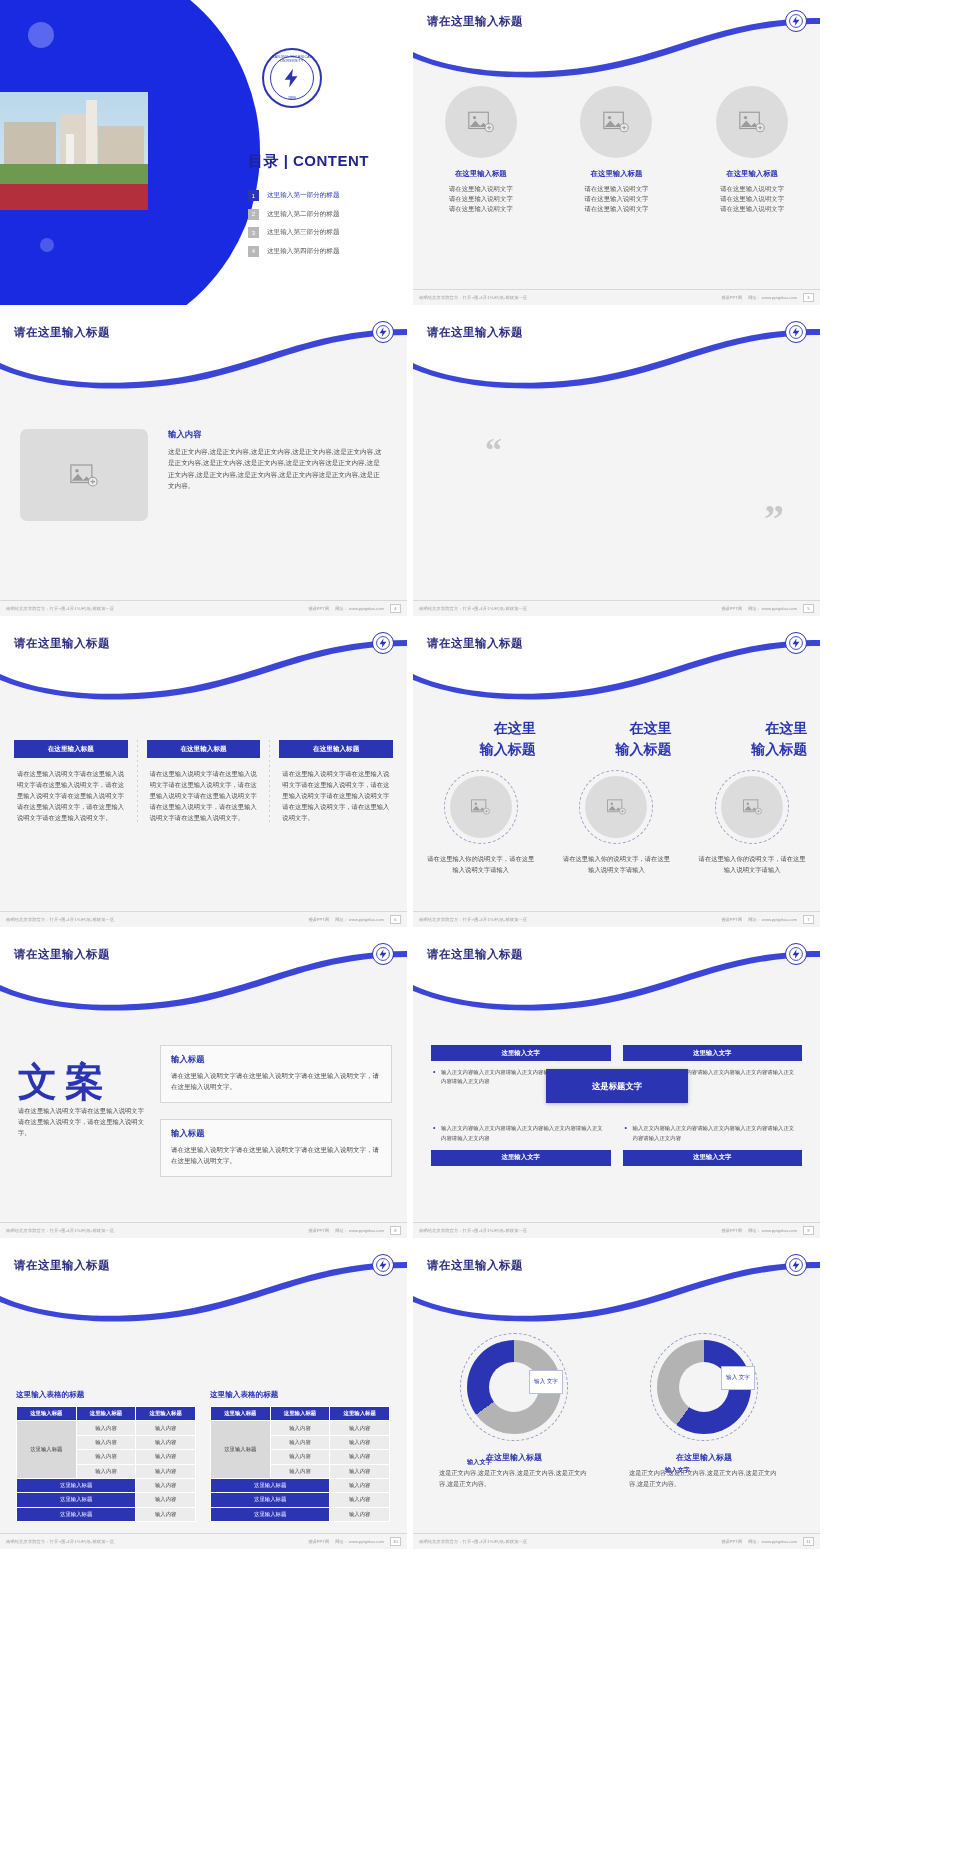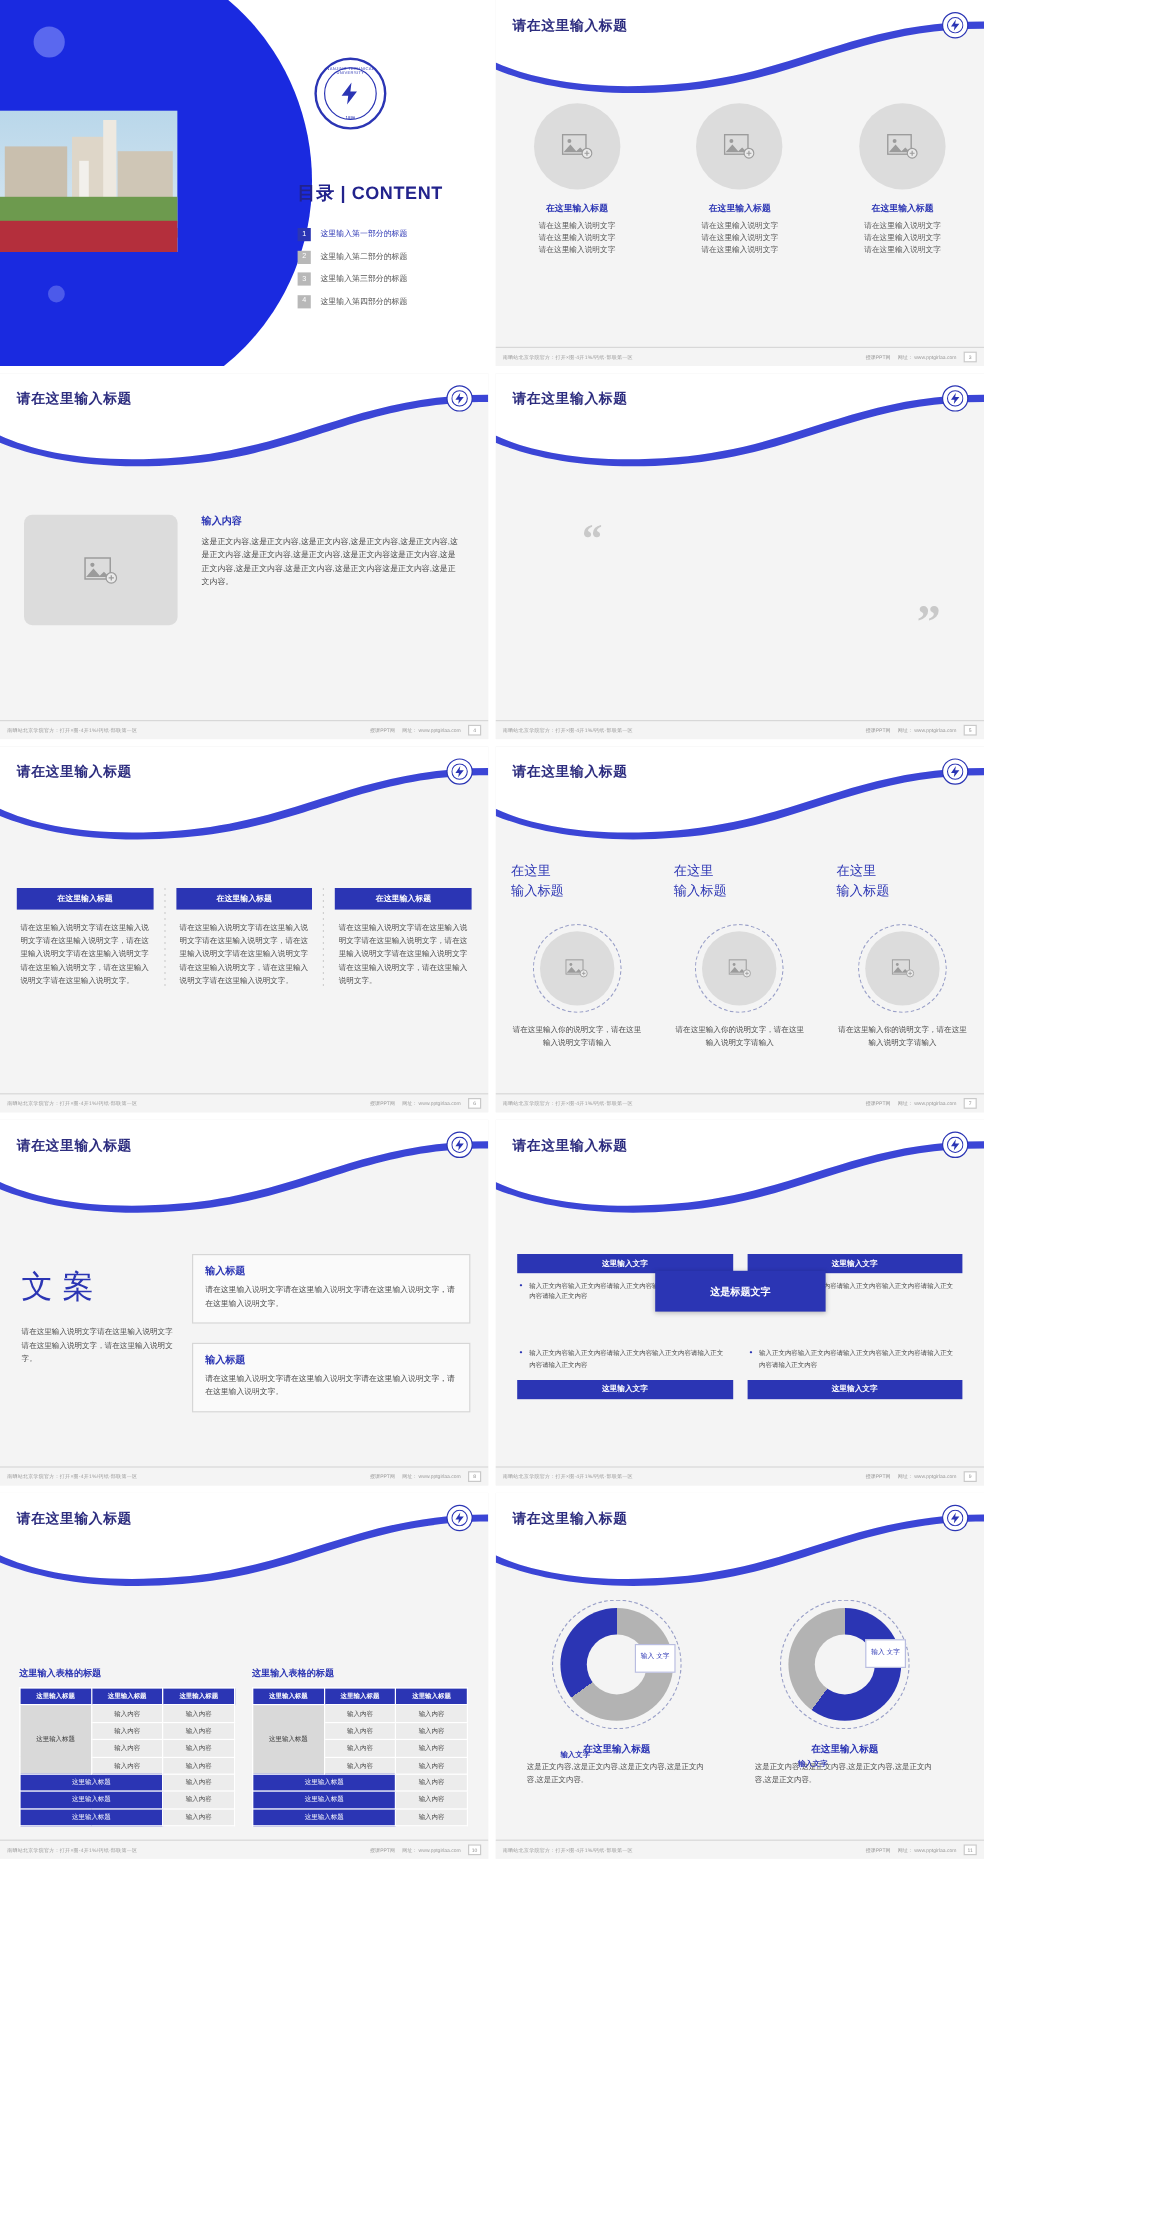--- a/index.html
+++ b/index.html
@@ -190,52 +190,52 @@
   .col3 .col { flex: 1; }
   .col3 .bar {
     background: #2b35b4; color: #fff; font-size: 6.6px; font-weight: bold;
     text-align: center; padding: 4.5px 0; margin-bottom: 10px;
   }
   .col3 .ctext { font-size: 6.3px; color: #4a4a4a; line-height: 1.75; padding: 0 3px; }
   .col3 .divider { width: 1px; background: repeating-linear-gradient(#cfcfcf 0 2px, transparent 2px 5px); }
 
   
   .s6 .heads { position:absolute; left:0; right:0; top:96px; display:flex; justify-content:space-around; z-index:5;}
-  .s6 .hd { width: 110px; text-align:left; font-size: 11px; font-weight:normal; color:#2b35b4; line-height:1.5; }
+  .s6 .hd { width: 110px; text-align:right; font-size: 14px; font-weight:bold; color:#2b35b4; line-height:1.5; }
   .s6 .circles { position:absolute; left:0; right:0; top:148px; display:flex; justify-content:space-around; z-index:4; }
   .s6 .dcirc {
     width: 74px; height: 74px; border-radius: 50%;
     border: 1px dashed #9aa0c8; padding: 5px;
   }
   .s6 .dcirc .inner { width:100%; height:100%; border-radius:50%; background:#dcdcdc; display:flex; align-items:center; justify-content:center; }
   .s6 .caps { position:absolute; left:0; right:0; top:232px; display:flex; justify-content:space-around; z-index:4;}
   .s6 .cap { width: 108px; text-align:center; font-size:6.3px; color:#4a4a4a; line-height:1.7; }
 
   
   .s7 .big {
     position:absolute; left: 18px; top: 122px; z-index: 5;
-    font-size: 26px; font-weight: normal; color: #2b35b4; letter-spacing: 8px;
+    font-size: 39px; font-weight: bold; color: #2b35b4; letter-spacing: 8px;
   }
   .s7 .bigsub { position:absolute; left: 18px; top: 172px; width: 130px; z-index:5;
     font-size: 6.3px; color:#4a4a4a; line-height:1.75; }
   .s7 .card { position:absolute; z-index: 5; width: 232px; left: 160px; border: 1px solid #d6d6d6; background:#fafafa; padding: 8px 10px 10px; }
   .s7 .card.a { top: 112px; }
   .s7 .card.b { top: 186px; }
   .s7 .card h4 { margin:0 0 5px; font-size: 8.4px; color:#2b35b4; }
   .s7 .card p { margin: 0; font-size: 6.5px; color:#4a4a4a; line-height: 1.7; }
 
   
   .s8 .grid { position:absolute; left: 18px; right: 18px; top: 112px; z-index: 4; }
   .s8 .row { display:flex; gap: 12px; }
   .s8 .cell { flex:1; }
   .s8 .hbar { background:#2b35b4; color:#fff; font-size:6.4px; font-weight:bold; text-align:center; padding: 3.5px 0; }
   .s8 .bodytext { font-size: 5.4px; color:#4a4a4a; line-height:1.7; padding: 7px 4px 7px 10px; position: relative;}
   .s8 .bodytext:before { content:"•"; position:absolute; left:2px; top:5px; color:#2b35b4; font-size:7px;}
   .s8 .centerbox {
-    position:absolute; left: 133px; top: 126px; width: 142px; height: 34px;
+    position:absolute; left: 133px; top: 136px; width: 142px; height: 34px;
     background:#2b35b4; color:#fff; display:flex; align-items:center; justify-content:center;
     font-size: 8.4px; font-weight:bold; z-index: 6; box-shadow: 0 1px 4px rgba(0,0,0,.25);
   }
 
   
   .s9 .tbl-wrap { position:absolute; top: 110px; z-index: 4; width: 180px; }
   .s9 .tbl-wrap.left { left: 16px; }
   .s9 .tbl-wrap.right { left: 210px; }
   .s9 .tbl-cap { font-size: 7.6px; font-weight: bold; color:#2b35b4; margin-bottom: 6px; margin-top: 36px; }
   .s9 table { border-collapse: collapse; width: 100%; font-size: 5.4px; }

